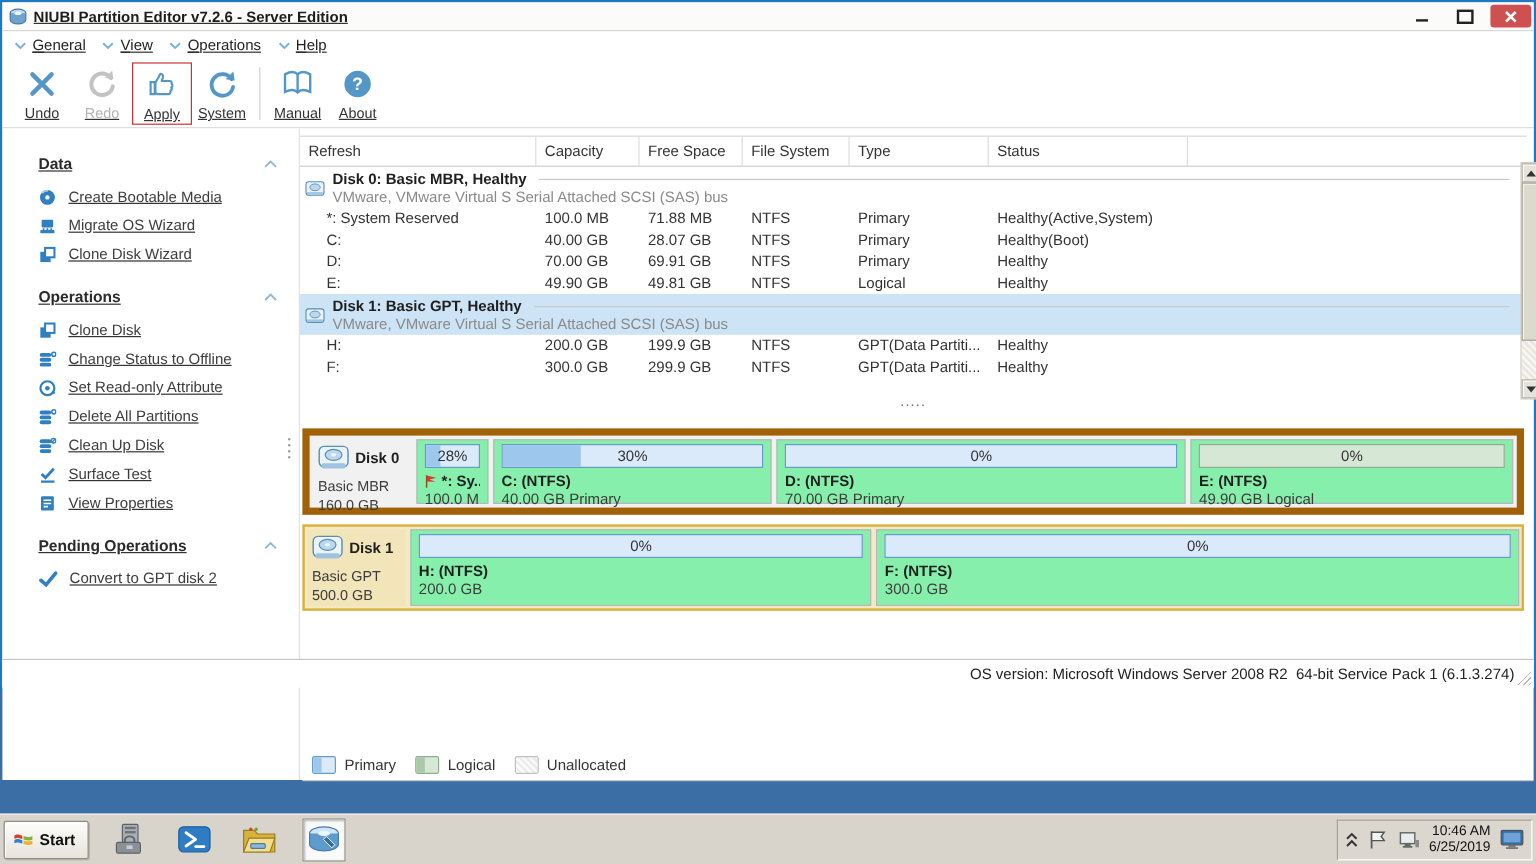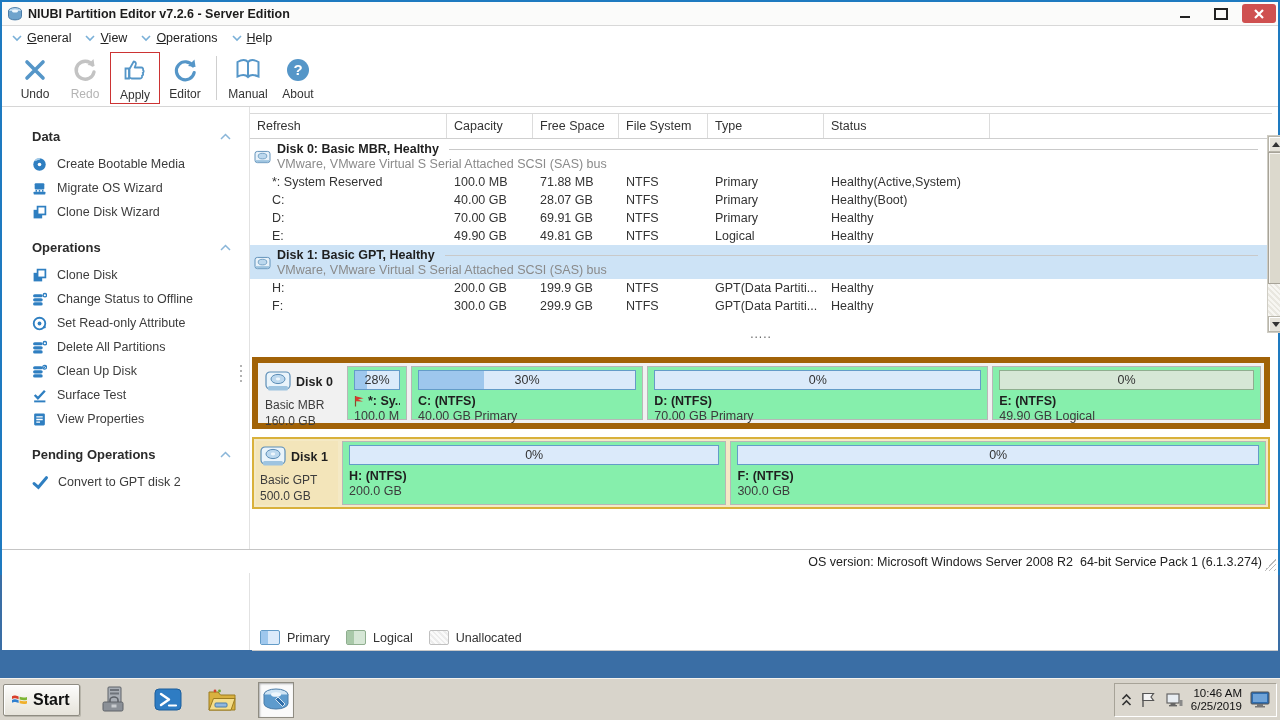--- a/index.html
+++ b/index.html
@@ -1,21 +1,21 @@
 <!DOCTYPE html>
 <html><head>
 <meta charset="utf-8">
 <style>
   * { margin:0; padding:0; box-sizing:border-box; }
   html,body { width:1280px; height:720px; overflow:hidden; }
   body { font-family:"Liberation Sans","DejaVu Sans",sans-serif; font-size:12px; color:#333; background:#3a6ea5; }
   .screen { position:relative; width:1280px; height:720px; }
 
   
-  .window { position:absolute; left:0; top:0; width:1280px; height:575px; background:#fff; border:2px solid #1e7ac0; }
+  .window { position:absolute; left:0; top:0; width:1280px; height:575px; background:#fff; border:2px solid #1e7ac0;text-decoration:underline; }
 
   .titlebar { height:24px; background:#fbfbfa; border-bottom:1px solid #d8d8d8; display:flex; align-items:center; padding-left:5px; position:relative; }
   .titlebar .ttl { font-weight:bold; font-size:12.5px; color:#1c1c1c; margin-left:5px; }
   .winbtns { position:absolute; right:2px; top:2px; display:flex; align-items:center; gap:6px; }
   .wbtn { width:30px; height:19px; display:flex; align-items:center; justify-content:center; cursor:default; }
   .wbtn-min::after { content:""; width:10px; height:2px; background:#222; margin-top:7px; }
   .wbtn-max::after { content:""; width:10px; height:8px; border:2px solid #222; }
   .wbtn-close { background:#cf5050; border-radius:3px; width:34px; }
 
   .menubar { height:24px; display:flex; align-items:center; padding-left:10px; background:#fff; }
@@ -99,21 +99,21 @@
   .swatch.unalloc { border-color:#c0c0c0; background:repeating-linear-gradient(45deg,#fafafa 0 2px,#ececec 2px 4px); }
   .swatch.unalloc::before { display:none; }
   .lg-label { font-size:12.5px; color:#333; }
 
   .statusbar { position:absolute; left:0; right:0; bottom:0; height:24px; background:#fff; border-top:1px solid #c5c5c5; display:flex; align-items:center; justify-content:flex-end; padding-right:16px; }
   .statusbar .os { font-size:12.5px; color:#222; white-space:pre; }
   .grip { position:absolute; right:2px; bottom:2px; width:12px; height:12px; background:linear-gradient(135deg,transparent 0 50%,#bbb 50% 55%,transparent 55% 70%,#bbb 70% 75%,transparent 75% 90%,#bbb 90% 95%,transparent 95%); }
 
   
   .taskbar { position:absolute; left:0; top:678px; width:1280px; height:42px; background:#d8d4cb; border-top:1px solid #f4f2ee; display:flex; align-items:center; padding:0 3px; }
-  .startbtn { height:32px; display:flex; align-items:center; gap:5px; padding:0 10px 0 7px; background:linear-gradient(#fdfdfc,#e6e3da); border:1px solid #8f8c82; border-radius:2px; box-shadow:inset 1px 1px 0 #fff, 1px 1px 0 #b8b5ab; font-weight:bold; font-size:16px; color:#111; }
+  .startbtn { height:32px; display:flex; align-items:center; gap:5px; padding:0 10px 0 7px; background:linear-gradient(#fdfdfc,#e6e3da); border:1px solid #8f8c82; border-radius:2px; box-shadow:inset 1px 1px 0 #fff, 1px 1px 0 #b8b5ab; font-weight:bold; font-size:13px; color:#111; }
   .ql { display:flex; align-items:center; margin-left:16px; gap:18px; }
   .qlbtn { width:36px; height:36px; display:flex; align-items:center; justify-content:center; }
   .qlbtn.active { background:#fafafa; border:1px solid #8f8c82; box-shadow:inset 1px 1px 2px #aaa; }
   .tb-spacer { flex:1; }
   .tray { height:34px; display:flex; align-items:center; gap:8px; padding:0 6px; border:1px solid #a7a398; border-right-color:#fff; border-bottom-color:#fff; background:#dbd7ce; }
   .clock { text-align:right; font-size:11.5px; color:#111; line-height:13px; }
 </style>
 </head>
 <body>
 
@@ -202,21 +202,21 @@
           </span>
         <span class="tlabel">Apply</span>
       </div>
       <div class="tbtn">
         <span class="icon">
             <svg width="30" height="30" viewBox="0 0 30 30">
               <path d="M23 11 A9 9 0 1 0 24.2 17.5" stroke="#5596c8" stroke-width="3.2" fill="none" stroke-linecap="round"></path>
               <path d="M24.5 4.5 l1 7.5 -7.5 -1 z" fill="#5596c8"></path>
             </svg>
           </span>
-        <span class="tlabel">Editor</span>
+        <span class="tlabel">System</span>
       </div>
       <div class="tsep"></div>
       <div class="tbtn">
         <span class="icon">
             <svg width="30" height="30" viewBox="0 0 30 30">
               <path d="M4.5 7 C9 4.5 13 4.8 15 7 C17 4.8 21 4.5 25.5 7 V21.5 C21 19.5 17 19.8 15 22 C13 19.8 9 19.5 4.5 21.5 Z" fill="#fff" stroke="#5596c8" stroke-width="2"></path>
               <path d="M15 7 V22" stroke="#5596c8" stroke-width="2"></path>
             </svg>
           </span>
         <span class="tlabel">Manual</span>

